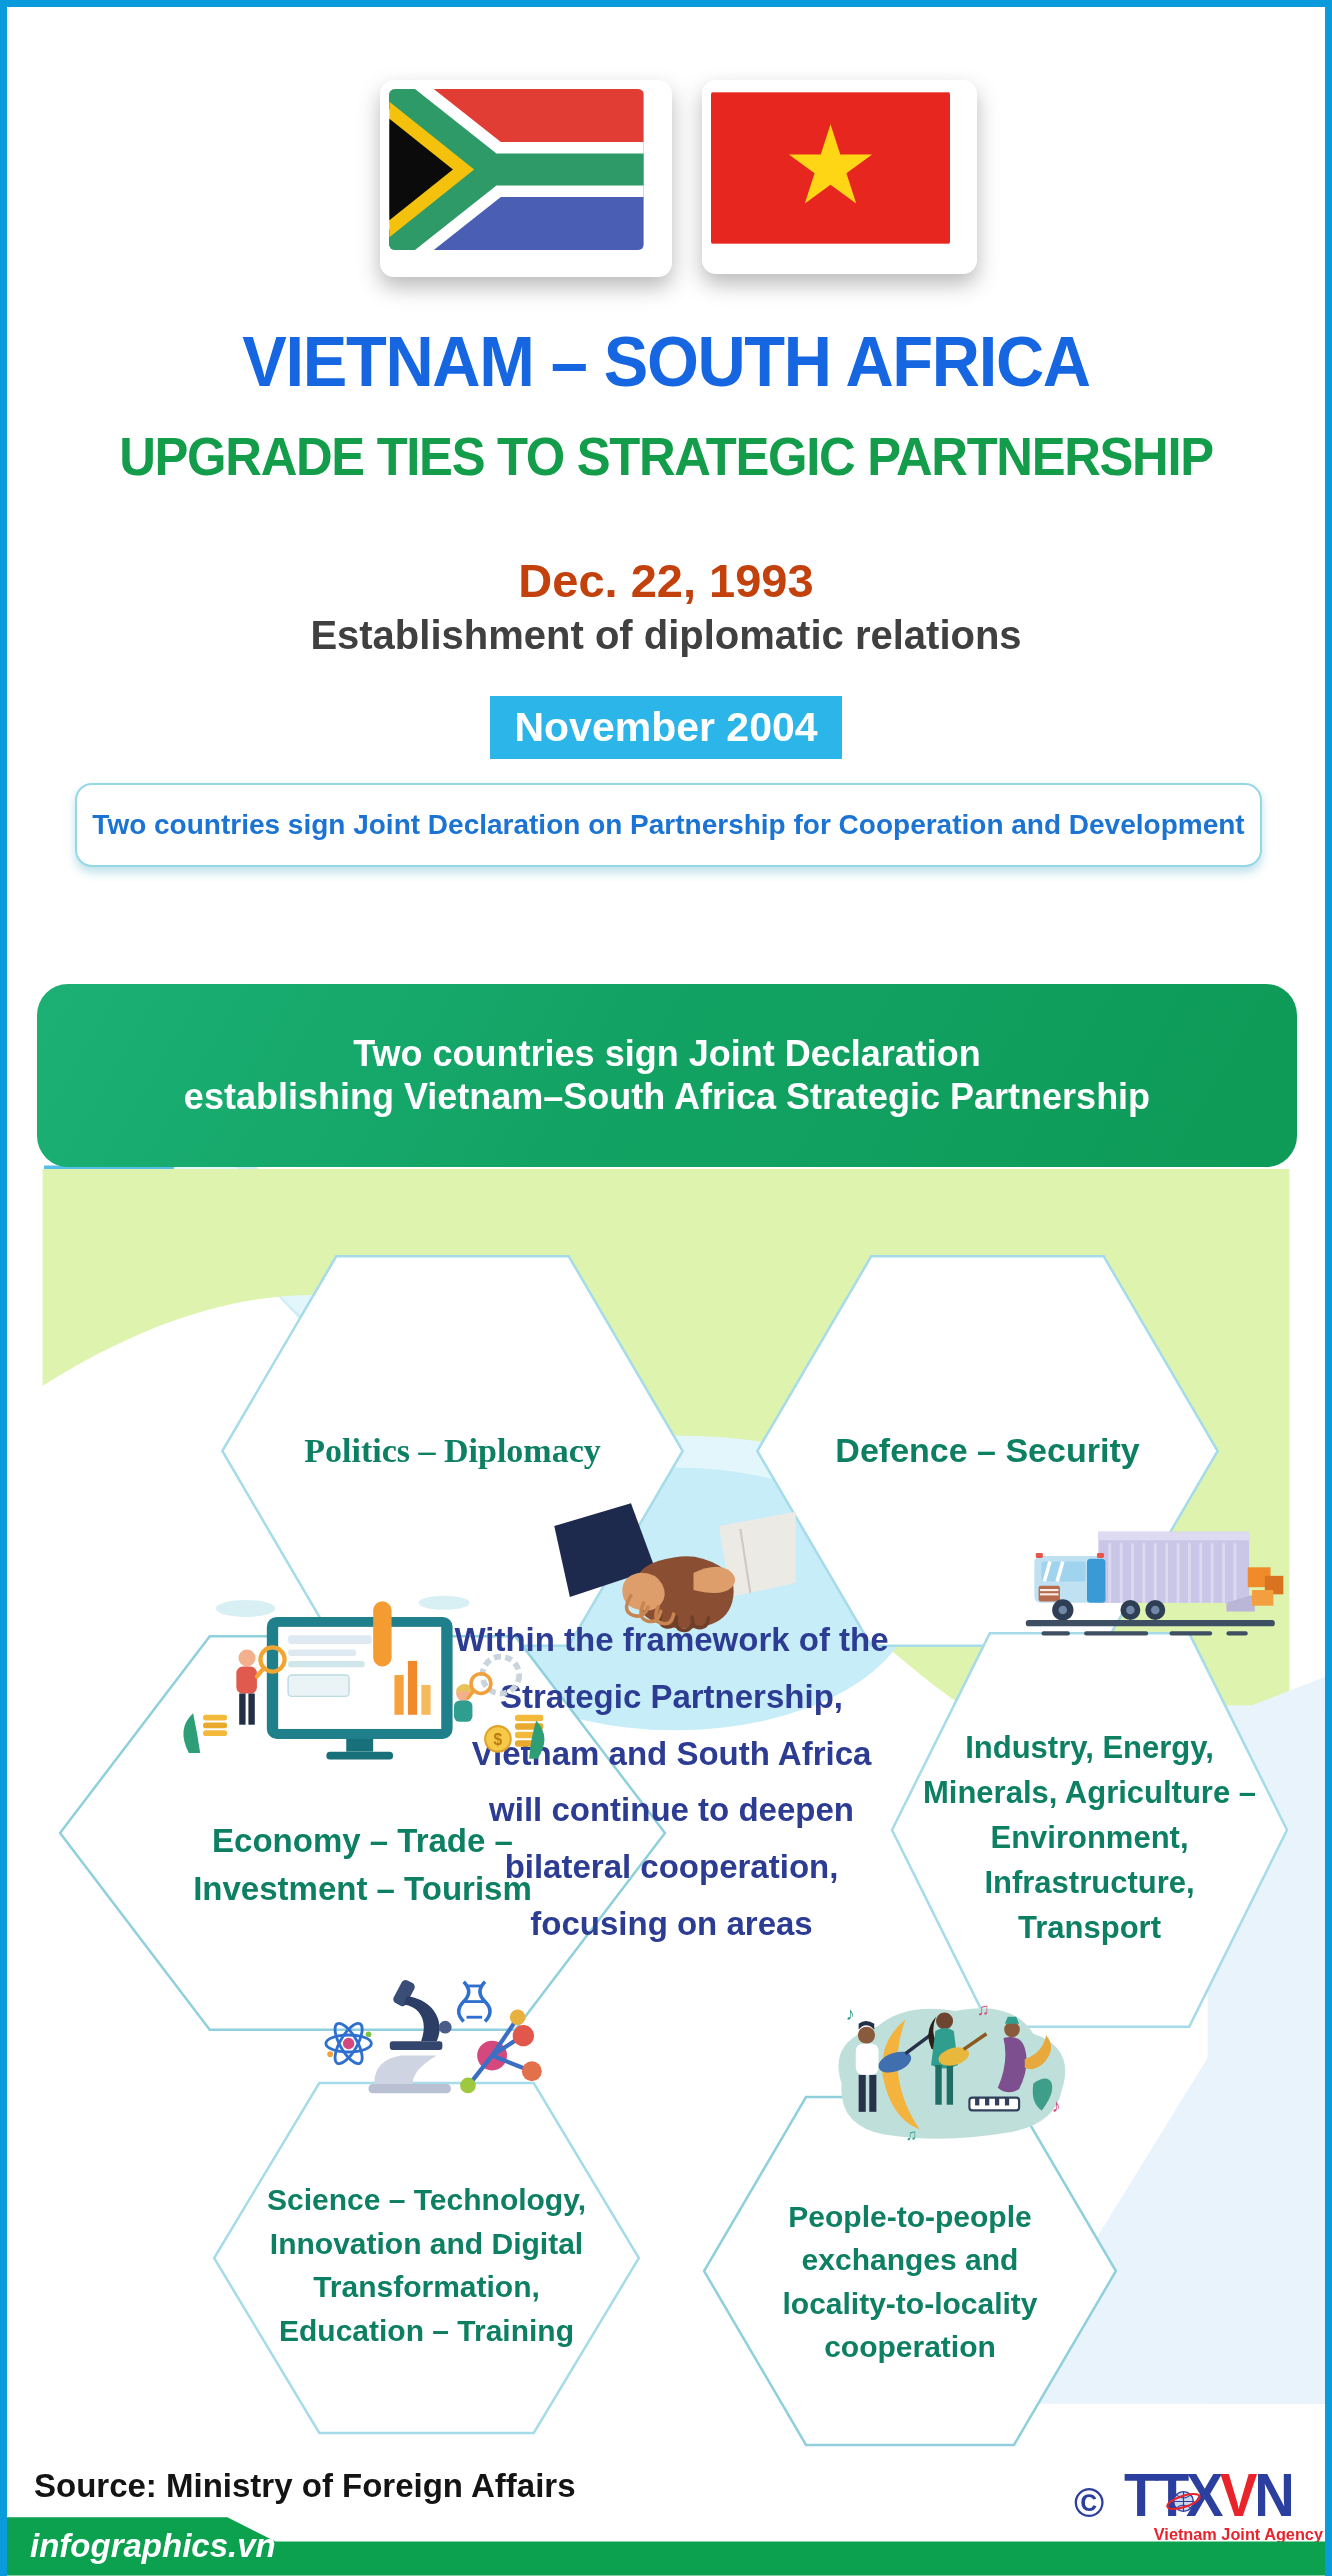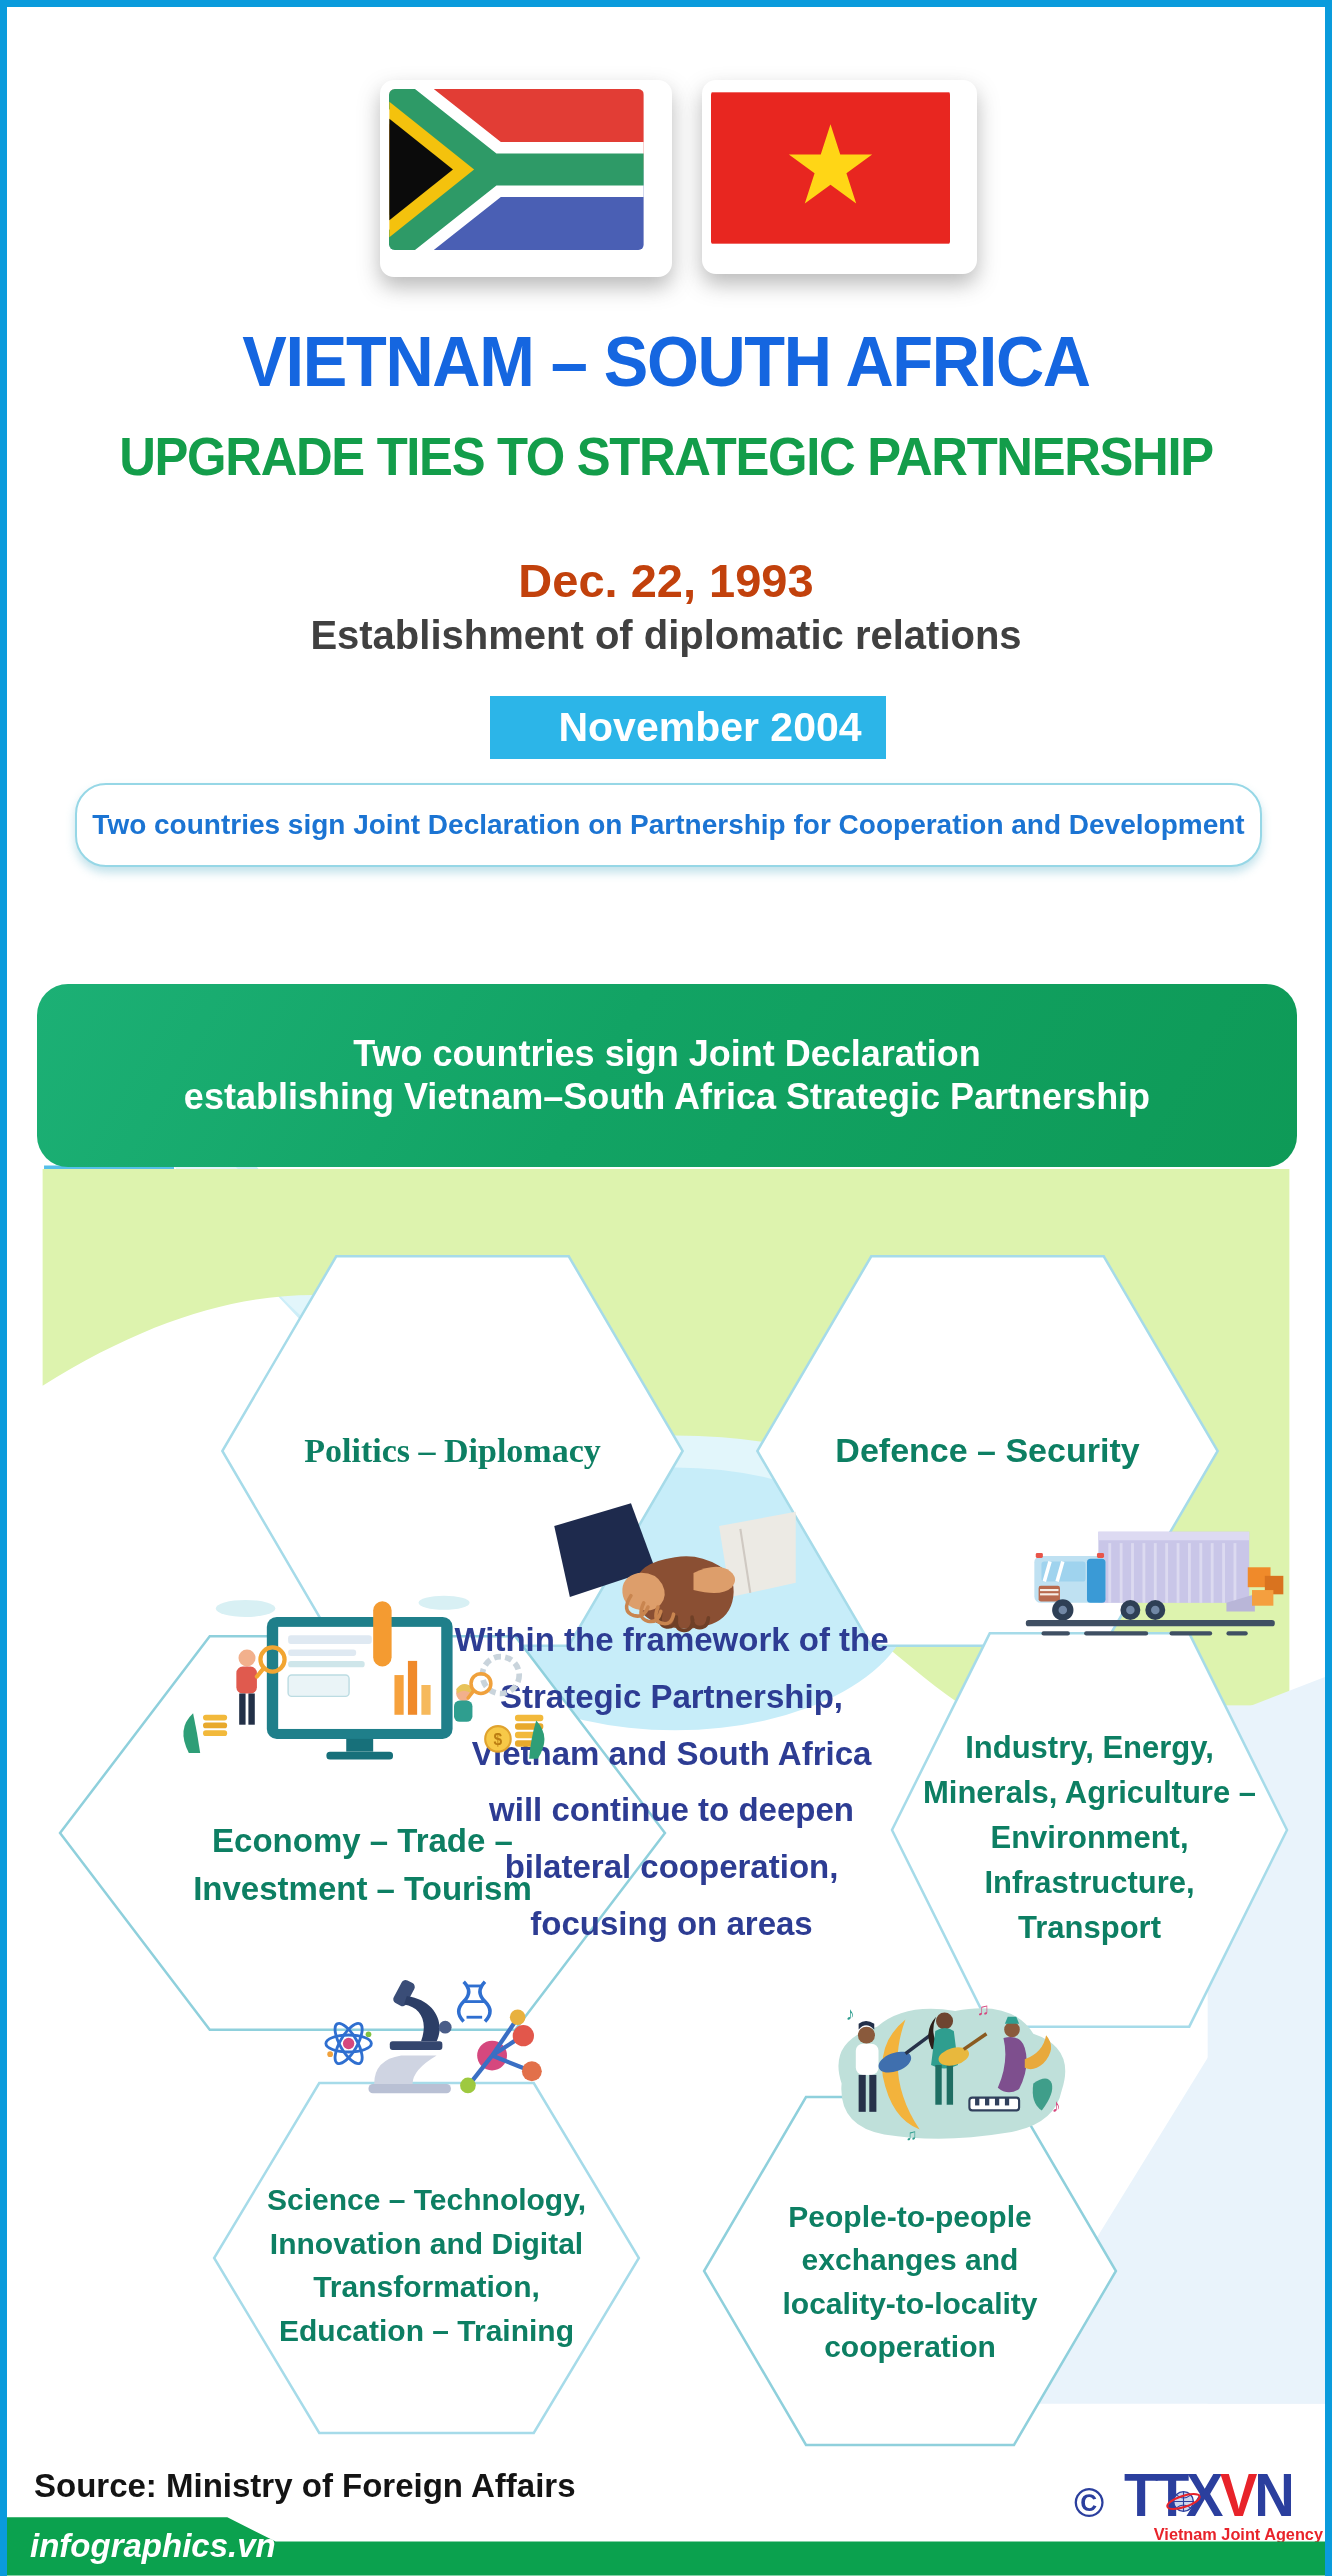--- a/index.html
+++ b/index.html
@@ -15,23 +15,23 @@
   .flag-card{position:absolute;top:80px;border:9.2px solid #fff;border-radius:14px;
     box-shadow:0 10px 21px rgba(80,80,80,.4);overflow:hidden;background:#fff;z-index:5;}
   .flag-card svg{display:block;border-radius:5.7px;}
   .page-title{left:0;right:0;top:321px;font-size:71px;font-weight:900;color:#1566e0;
     letter-spacing:-1.4px;transform:scaleX(.94);z-index:5;}
   .page-subtitle{left:0;right:0;top:425px;font-size:54px;font-weight:900;color:#139d4a;
     letter-spacing:-1.4px;transform:scaleX(.94);z-index:5;}
   .date-1993{left:0;right:0;top:553px;font-size:47px;color:#c2410c;z-index:5;}
   .event-1993{left:0;right:0;top:613px;font-size:40px;color:#404040;z-index:5;}
   .badge-2004{left:490px;top:696px;width:352px;height:63px;line-height:63px;
-    background:#2cb5e8;color:#fff;font-size:41px;z-index:5;padding-left:44px;}
+    background:#2cb5e8;color:#fff;font-size:41px;z-index:5;}
   .card-2004{left:75px;top:783px;width:1183px;height:80px;background:#fff;
-    border:2.8px solid #96d7e6;border-radius:31px;display:flex;align-items:center;justify-content:center;
+    border:2.8px solid #96d7e6;border-radius:17px;display:flex;align-items:center;justify-content:center;
     font-weight:bold;font-size:28px;color:#1b74d3;box-shadow:0 5.7px 10px rgba(120,190,210,.45);z-index:5;}
   .badge-2025{left:405px;top:888px;width:522px;height:68px;line-height:68px;
     background:#0fa04f;color:#fff;font-size:45px;z-index:5;}
   .green-panel{left:37px;top:984px;width:1260px;height:183px;border-radius:31px;
     background:linear-gradient(120deg,#1cb075 0%,#12a364 45%,#0e9a57 100%);
     display:flex;flex-direction:column;align-items:center;justify-content:center;gap:1px;
     color:#fff;font-weight:bold;font-size:36px;text-align:center;z-index:5;}
   
   .hex{position:absolute;z-index:3;}
   .hex svg.shape{position:absolute;inset:0;width:100%;height:100%;}

